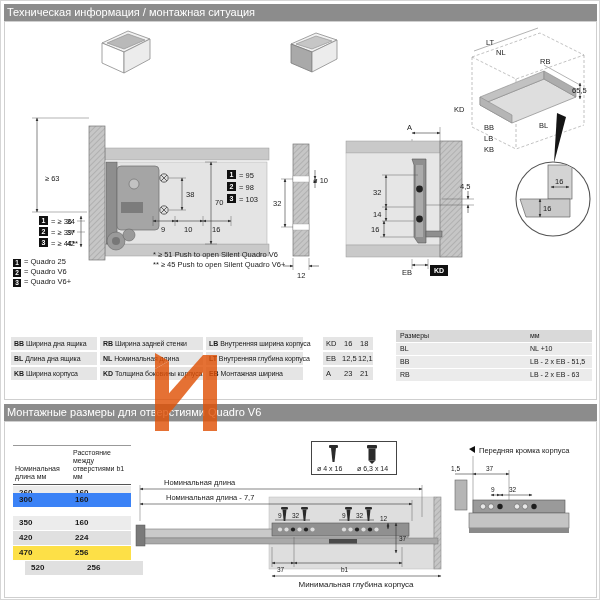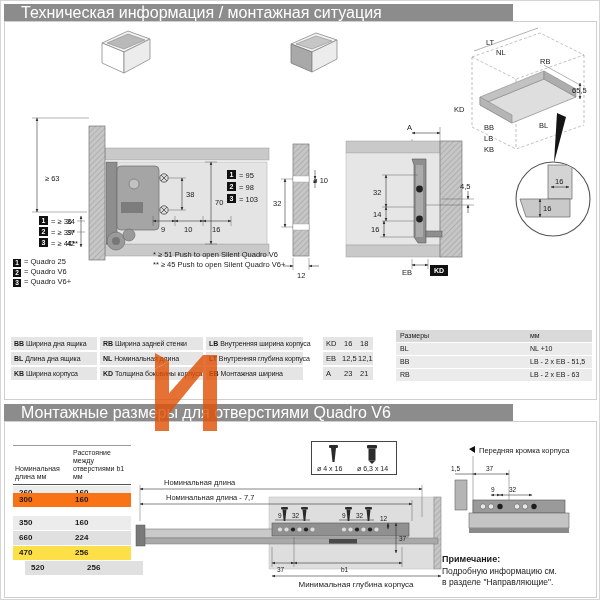--- a/index.html
+++ b/index.html
@@ -1,19 +1,19 @@
 <!DOCTYPE html>
 <html><head>
 <meta charset="utf-8">
 <style>
   html,body{margin:0;padding:0;background:#fff;}
   #page{position:relative;width:600px;height:600px;background:#fff;border:1px solid #d6d6d6;
         box-sizing:border-box;overflow:hidden;font-family:"Liberation Sans",sans-serif;color:#1a1a1a;}
-  .secbar{position:absolute;left:3px;width:509px;height:17px;background:#8c8c8c;color:#fff;
-          font-size:16px;line-height:17px;padding-left:17px;box-sizing:border-box;white-space:nowrap;}
+  .secbar{position:absolute;left:3px;width:593px;height:17px;background:#8c8c8c;color:#fff;
+          font-size:11px;line-height:17px;padding-left:3px;box-sizing:border-box;white-space:nowrap;}
   .box{position:absolute;left:3px;width:593px;border:1px solid #cfcfcf;background:#fff;box-sizing:border-box;}
   .draw{position:absolute;}
   .dt{font-family:"Liberation Sans",sans-serif;font-size:7.5px;fill:#1a1a1a;}
   .dtw{font-family:"Liberation Sans",sans-serif;font-size:7px;fill:#fff;font-weight:bold;}
   .dim{stroke:#333;stroke-width:0.6;fill:none;}
   .ext{stroke:#555;stroke-width:0.45;fill:none;}
   .dash{stroke:#999;stroke-width:0.6;fill:none;stroke-dasharray:3 2;}
   
   .ltable{position:absolute;display:flex;gap:3px;}
   .lcol{display:flex;flex-direction:column;gap:2px;}
@@ -324,30 +324,30 @@
 
   <div>
     <div style="position:absolute;left:12px;top:444px;width:118px;height:38px;border-top:1px solid #999;border-bottom:1px solid #555">
       <div class="hdrcell" style="left:2px;bottom:3px;width:52px;position:absolute">Номинальная длина мм</div>
       <div class="hdrcell" style="left:60px;top:3px;width:56px;position:absolute">Расстояние между отверстиями b1 мм</div>
     </div>
     <div class="lrow" style="left:12px;top:485px;background:#ececec">
         <span style="left:6px">260</span>
         <span style="left:62px">160</span>
       </div>
-    <div class="lrow" style="left:12px;top:492px;background:#f97316">
+    <div class="lrow" style="left:12px;top:492px;background:#3b82f6">
         <span style="left:6px">300</span>
         <span style="left:62px">160</span>
       </div>
     <div class="lrow" style="left:12px;top:515px;background:#ececec">
         <span style="left:6px">350</span>
         <span style="left:62px">160</span>
       </div>
     <div class="lrow" style="left:12px;top:530px;background:#e0e0e0">
-        <span style="left:6px">660</span>
+        <span style="left:6px">420</span>
         <span style="left:62px">224</span>
       </div>
     <div class="lrow" style="left:12px;top:545px;background:#fde047">
         <span style="left:6px">470</span>
         <span style="left:62px">256</span>
       </div>
     <div class="lrow" style="left:24px;top:560px;background:#e0e0e0">
         <span style="left:6px">520</span>
         <span style="left:62px">256</span>
       </div>
@@ -452,19 +452,14 @@
       <circle cx="52" cy="62.5" r="2.7" fill="#e8e8e8" stroke="#444" stroke-width="0.5"></circle>
       <circle cx="61" cy="62.5" r="2.7" fill="#1d1d1d"></circle>
       <circle cx="78" cy="62.5" r="2.7" fill="#e8e8e8" stroke="#444" stroke-width="0.5"></circle>
       <circle cx="86" cy="62.5" r="2.7" fill="#e8e8e8" stroke="#444" stroke-width="0.5"></circle>
       <circle cx="95" cy="62.5" r="2.7" fill="#1d1d1d"></circle>
     </g>
     <rect x="30" y="69" width="100" height="15" fill="#c4c4c4" stroke="#666" stroke-width="0.6"></rect>
     <rect x="30" y="84" width="100" height="5" fill="#8a8a8a"></rect>
   </svg>
 
-  <div class="nt" style="left:441px;top:553px">
-    <b>Примечание:</b><br>
-    <span>Подробную информацию см.</span><br>
-    <span>в разделе "Направляющие".</span>
-  </div>
 
 </div>
 
 </body></html>

